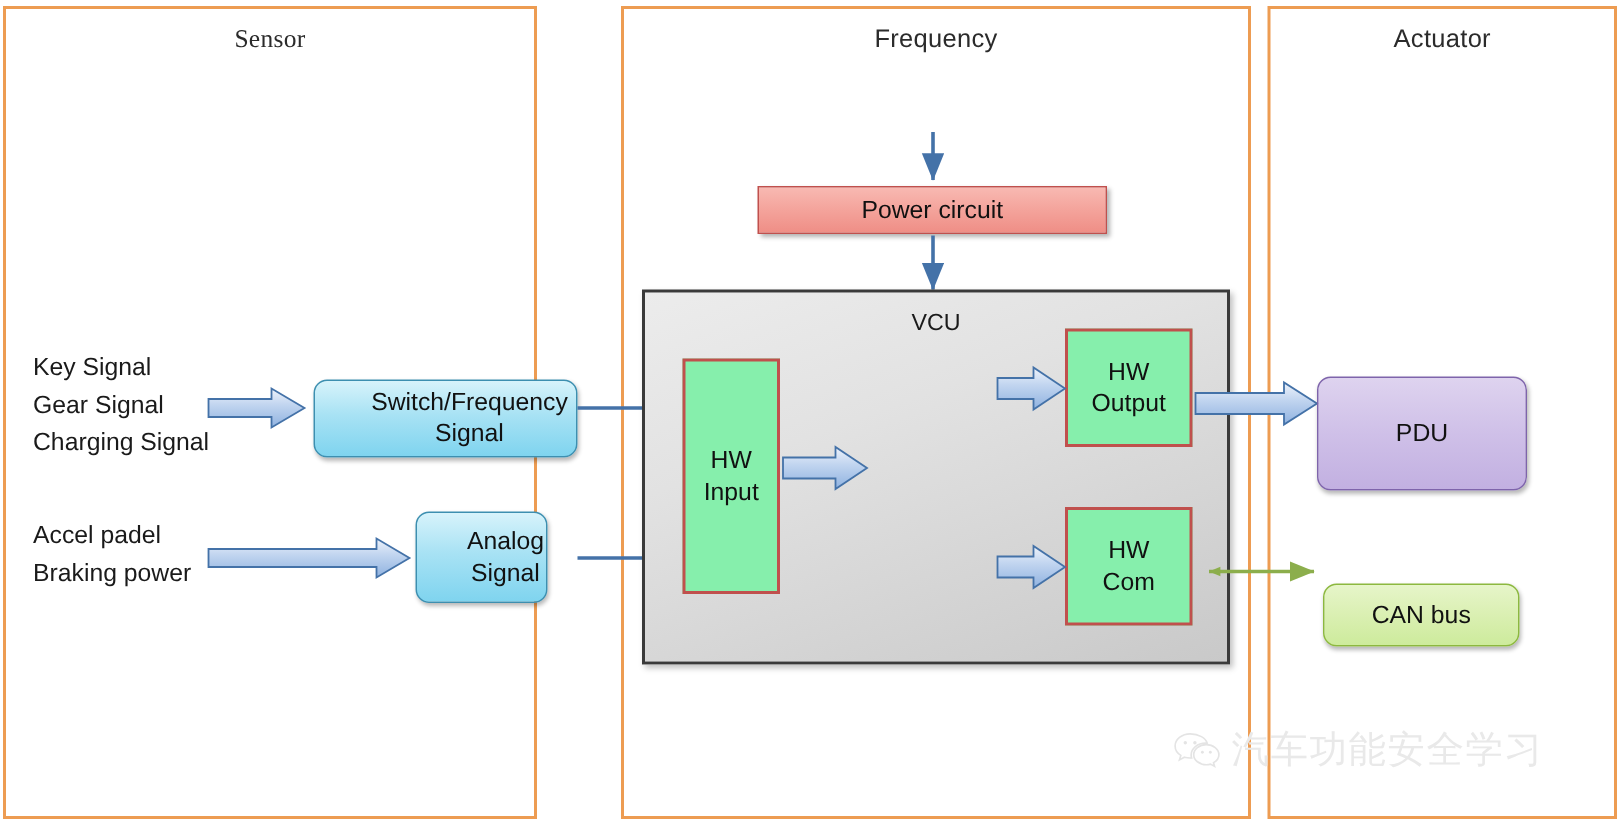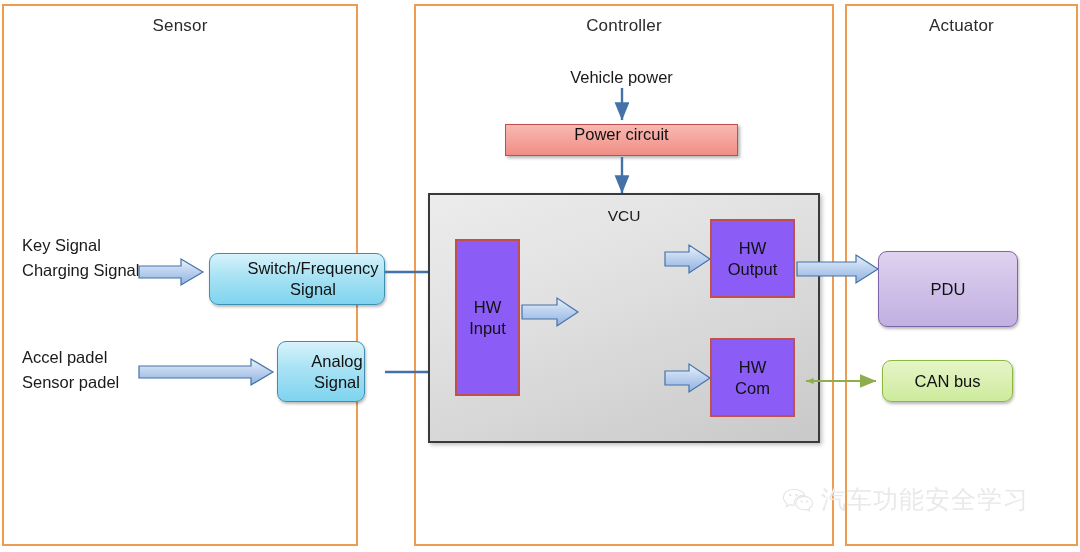--- a/index.html
+++ b/index.html
@@ -29,21 +29,21 @@
     position: absolute;
     top: 10px;
     left: 0;
     width: 100%;
     text-align: center;
     font-size: 17px;
     color: #2b2b2b;
     letter-spacing: .2px;
   }
 
-  #panel-sensor     { left: 2px;   top: 4px; width: 356px; height: 542px; }
+  #panel-sensor     { left: 2px;   top: 4px; width: 356px; height: 542px; font-family: Liberation Serif, serif; }
   #panel-controller { left: 414px; top: 4px; width: 420px; height: 542px; }
   #panel-actuator   { left: 845px; top: 4px; width: 233px; height: 542px; }
 
   
   .sig-list {
     position: absolute;
     font-size: 16.5px;
     line-height: 25px;
     color: #1a1a1a;
     white-space: nowrap;
@@ -71,37 +71,38 @@
     padding-left: 32px;
   }
   .rbox-purple {
     background: linear-gradient(180deg, #ded3ef 0%, #cfc0e8 50%, #c2b0e1 100%);
     border: 1.5px solid #7e64ab;
     margin-top: 20px;
   }
   .rbox-green {
     background: linear-gradient(180deg, #e6f5c9 0%, #d9efb0 55%, #cdeb9c 100%);
     border: 1.5px solid #8cb83f;
+    margin-top: 29px;
   }
 
   #box-switch  { left: 209px; top: 253px; width: 176px; height: 52px; }
   #box-analog  { left: 277px; top: 341px; width: 88px; height: 61px; }
   #box-pdu     { left: 878px; top: 231px; width: 140px; height: 76px; }
   #box-canbus  { left: 882px; top: 360px; width: 131px; height: 42px; }
 
   
   #box-power {
     position: absolute;
     left: 505px; top: 124px;
     width: 233px; height: 32px;
     box-sizing: border-box;
     background: linear-gradient(180deg, #f8b9b2 0%, #f4a49c 48%, #ef8e86 100%);
     border: 1.5px solid #c0504d;
     display: flex;
-    align-items: flex-start;
+    align-items: center;
     justify-content: center;
     font-size: 16.5px;
     color: #111;
     box-shadow: 2px 2px 3px rgba(0,0,0,.3);
   }
 
   
   #label-vehicle-power {
     position: absolute;
     left: 505px; top: 68px;
@@ -127,21 +128,21 @@
     width: 100%;
     text-align: center;
     font-size: 15.5px;
     color: #1a1a1a;
   }
 
   
   .wbox {
     position: absolute;
     box-sizing: border-box;
-    background: #8b5cf6;
+    background: #86efac;
     border: 2px solid #c0504d;
     display: flex;
     align-items: center;
     justify-content: center;
     text-align: center;
     font-size: 16.5px;
     line-height: 21px;
     color: #111;
   }
   #box-hw-input  { left: 455px; top: 239px; width: 65px;  height: 157px; }
@@ -205,35 +206,36 @@
         <path d="M0,0 L7.6,3.1 L0,6.2 z" fill="#8cae4c"></path>
       </marker>
     </defs>
   </svg>
 
   <div class="panel" id="panel-sensor">
     <div class="panel-title">Sensor</div>
   </div>
 
   <div class="panel" id="panel-controller">
-    <div class="panel-title">Controller</div>
+    <div class="panel-title">Frequency</div>
   </div>
 
   <div class="panel" id="panel-actuator">
     <div class="panel-title">Actuator</div>
   </div>
 
   <div class="sig-list" id="sig-group-1">
     <div>Key Signal</div>
+    <div>Gear Signal</div>
     <div>Charging Signal</div>
   </div>
 
   <div class="sig-list" id="sig-group-2">
     <div>Accel padel</div>
-    <div>Sensor padel</div>
+    <div>Braking power</div>
   </div>
 
   <svg class="arrow-svg" style="left:137px; top:257px; width:70px; height:32px;">
     <path d="M2,9 L44,9 L44,2 L66,15 L44,28 L44,21 L2,21 z" fill="url(#blkGrad)" stroke="#4472a8" stroke-width="1.2"></path>
   </svg>
 
   <svg class="arrow-svg" style="left:137px; top:357px; width:140px; height:32px;">
     <path d="M2,9 L114,9 L114,2 L136,15 L114,28 L114,21 L2,21 z" fill="url(#blkGrad)" stroke="#4472a8" stroke-width="1.2"></path>
   </svg>
 
@@ -252,21 +254,20 @@
   </div>
 
   <svg class="arrow-svg" style="left:385px; top:262px; width:75px; height:20px;">
     <line x1="0" y1="10" x2="64" y2="10" stroke="#4472a8" stroke-width="2.4" marker-end="url(#thinHead)"></line>
   </svg>
 
   <svg class="arrow-svg" style="left:385px; top:362px; width:75px; height:20px;">
     <line x1="0" y1="10" x2="64" y2="10" stroke="#4472a8" stroke-width="2.4" marker-end="url(#thinHead)"></line>
   </svg>
 
-  <div id="label-vehicle-power">Vehicle power</div>
 
   <svg class="arrow-svg" style="left:614px; top:88px; width:16px; height:38px;">
     <line x1="8" y1="0" x2="8" y2="32" stroke="#4472a8" stroke-width="2.4" marker-end="url(#thinHead)"></line>
   </svg>
 
   <div id="box-power">
     <span>Power circuit</span>
   </div>
 
   <svg class="arrow-svg" style="left:614px; top:157px; width:16px; height:42px;">

